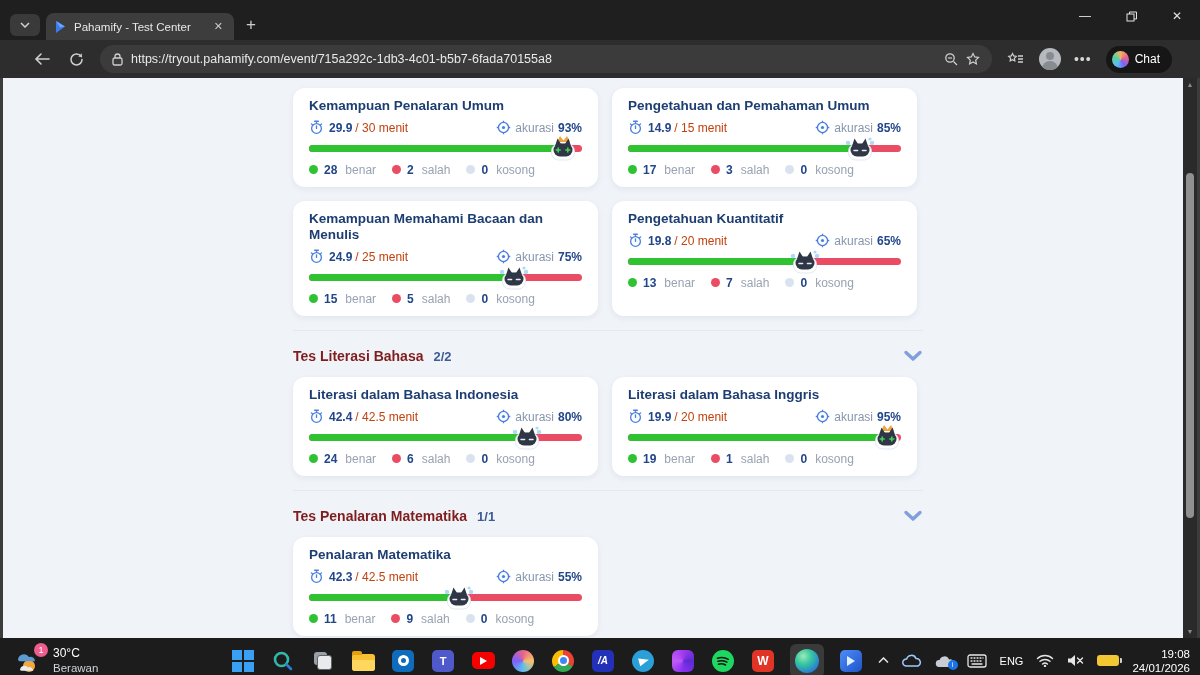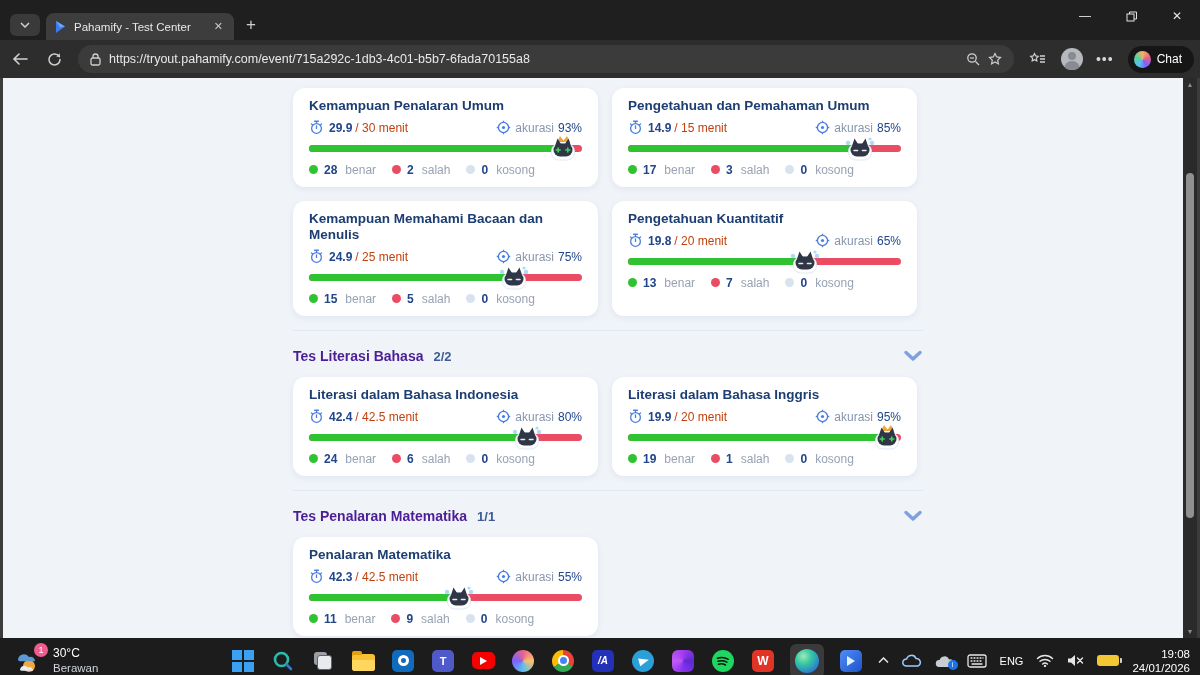--- a/index.html
+++ b/index.html
@@ -11,21 +11,21 @@
   .tab-search { margin:0 0 4px 10px; width:30px; height:22px; border-radius:6px; background:#3a3a3a;
     display:flex; align-items:center; justify-content:center; }
   .tab { margin-left:6px; width:188px; height:27px; background:#3d3d3d; border-radius:8px 8px 0 0;
     display:flex; align-items:center; padding:0 8px; gap:7px; }
   .tab-title { color:#e8e8e8; font-size:11.5px; flex:1; white-space:nowrap; overflow:hidden; }
   .tab-close { color:#c9c9c9; font-size:11px; padding:0 3px; }
   .newtab { color:#cfcfcf; font-size:17px; margin:0 0 5px 12px; }
   .wincontrols { position:absolute; right:0; top:0; height:32px; display:flex; }
   .winbtn { width:46px; height:32px; display:flex; align-items:center; justify-content:center; color:#e4e4e4; font-size:12px; }
 
-  .toolbar { height:38px; background:#2d2d2d; display:flex; align-items:center; padding:0 6px; gap:6px; }
+  .toolbar { height:38px; background:#2d2d2d; display:flex; align-items:center; padding:0 28px; gap:6px; }
   .navbtn { width:28px; height:28px; display:flex; align-items:center; justify-content:center; }
   .urlpill { flex:1; height:28px; background:#3b3b3b; border-radius:14px; display:flex; align-items:center;
     padding:0 12px; gap:8px; margin:0 4px; }
   .url { color:#e9e9e9; font-size:12.5px; flex:1; white-space:nowrap; overflow:hidden; }
   .pill-ic { display:flex; align-items:center; }
   .avatar { width:22px; height:22px; border-radius:50%; background:#b6b9bd; position:relative; overflow:hidden; }
   .avatar::before { content:""; position:absolute; top:4px; left:7px; width:8px; height:8px; border-radius:50%; background:#888c92; }
   .avatar::after { content:""; position:absolute; top:13px; left:3px; width:16px; height:10px; border-radius:8px 8px 0 0; background:#888c92; }
   .dots { color:#d6d6d6; font-size:14px; letter-spacing:1px; padding:0 4px; }
   .chatpill { height:27px; background:#161616; border-radius:14px; display:flex; align-items:center; gap:6px; padding:0 12px 0 6px; margin-left:4px; }
@@ -39,33 +39,33 @@
   .grid { display:flex; gap:14px; margin-bottom:14px; }
 
   .card { width:305px; background:#fff; border-radius:12px; padding:10px 16px;
     box-shadow:0 2px 6px rgba(30,60,110,.07); }
   .card-title { color:#1d3e73; font-size:13.5px; font-weight:bold; line-height:16px; margin-bottom:5px; }
   .meta { display:flex; align-items:center; height:17px; margin-bottom:9px; font-size:12px; }
   .t-used { color:#21468a; font-weight:bold; margin:0 3px 0 5px; }
   .t-total { color:#c2410c; }
   .meta-sp { flex:1; }
   .akurasi { color:#8795ad; margin:0 4px; }
-  .akurasi-v { color:#21468a; font-weight:normal; }
+  .akurasi-v { color:#21468a; font-weight:bold; }
   .track { position:relative; height:7px; border-radius:4px; background:#ea4c63; margin-bottom:10px; }
   .fill { position:absolute; left:0; top:0; height:7px; border-radius:4px; background:#2fc331; box-shadow:2px 0 0 #fff; }
   .mascot { position:absolute; top:-12px; transform:translateX(-50%); width:34px; height:30px; }
   .stats { display:flex; align-items:center; font-size:12px; height:15px; }
   .dot { width:9px; height:9px; border-radius:50%; margin-right:6px; }
   .dot.g { background:#2fc331; } .dot.r { background:#ea4c63; } .dot.k { background:#d9e3f0; }
   .s-num { color:#21468a; font-weight:bold; margin-right:8px; }
   .s-lbl { color:#98a2b3; margin-right:16px; }
 
   .divider { border-top:1px solid #e3e9f2; margin-top:2px; }
   .sec-head { display:flex; align-items:center; margin:17px 0 13px; }
-  .sec-title { color:#4c1d95; font-size:14px; font-weight:bold; }
+  .sec-title { color:#7f1d1d; font-size:14px; font-weight:bold; }
   .sec-count { color:#3d5c94; font-size:13px; font-weight:bold; margin-left:10px; }
   .sec-sp { flex:1; }
 
   
   .scrollbar { position:absolute; right:0; top:0; width:14px; height:560px; background:#2a2a2a;
     display:flex; flex-direction:column; align-items:center; }
   .sb-arrow { color:#8a8a8a; font-size:7px; padding:3px 0; }
   .sb-thumb { position:absolute; top:95px; width:8px; height:345px; border-radius:4px; background:#909090; }
 
   

